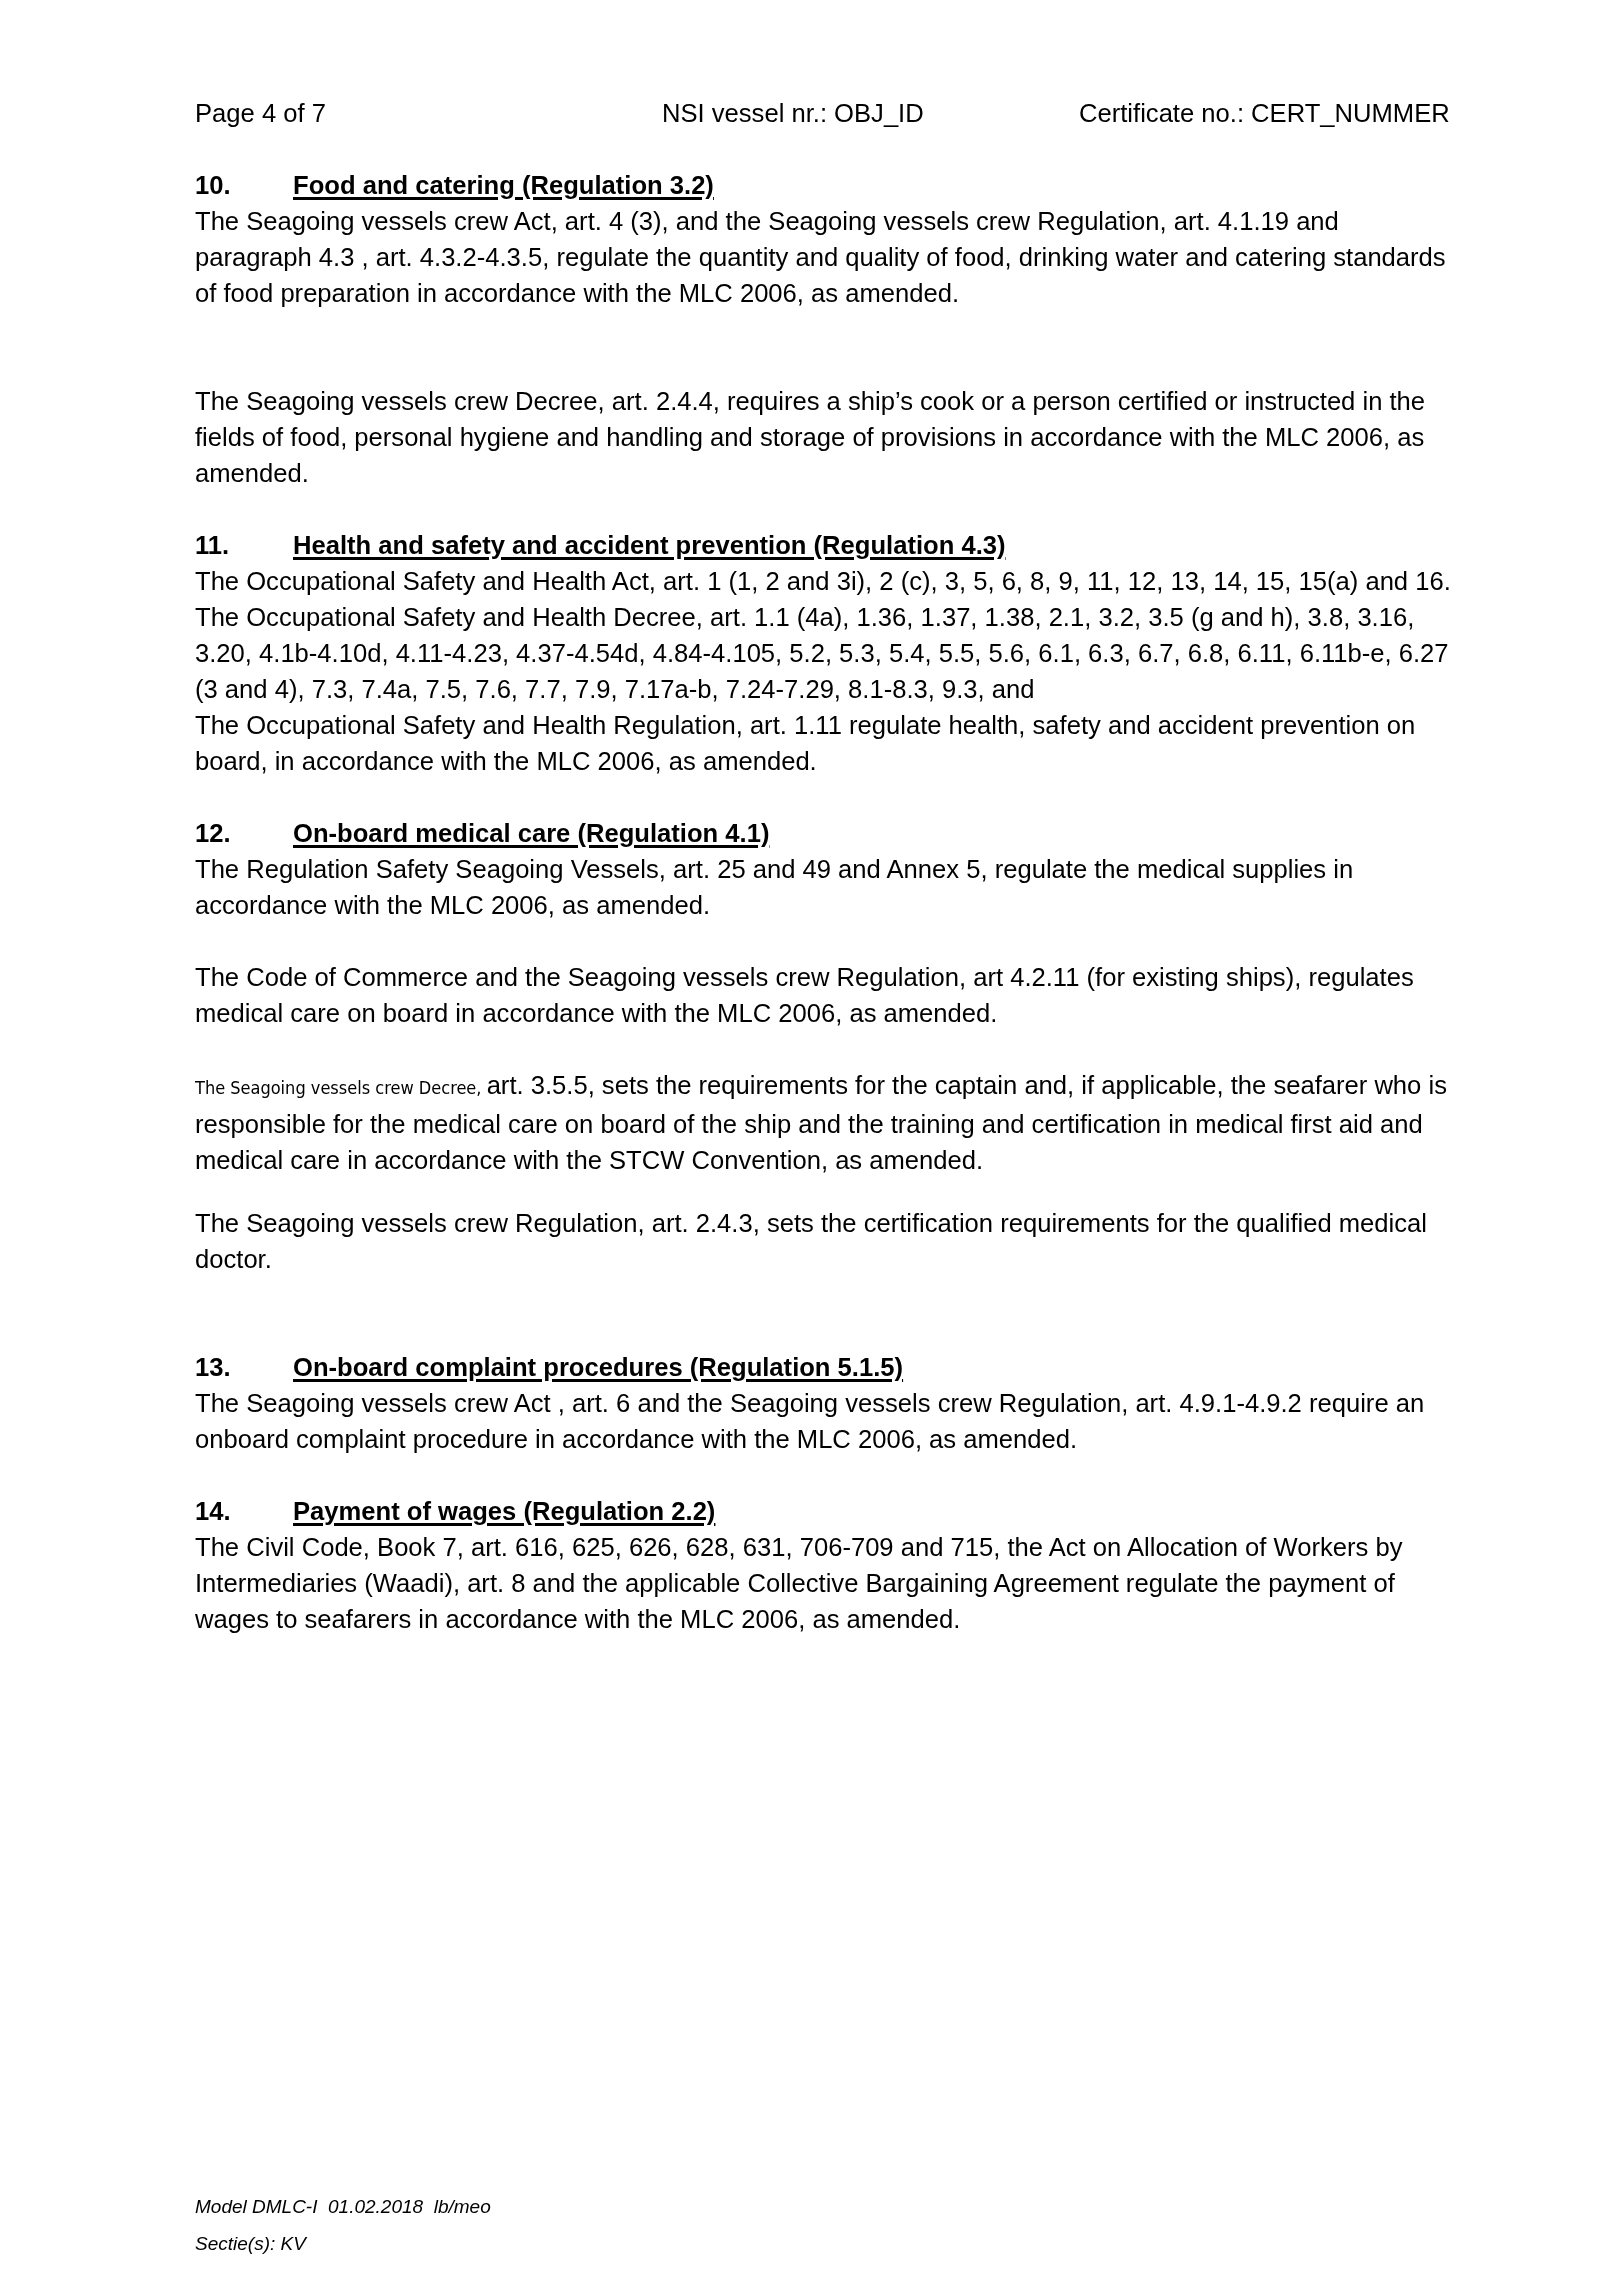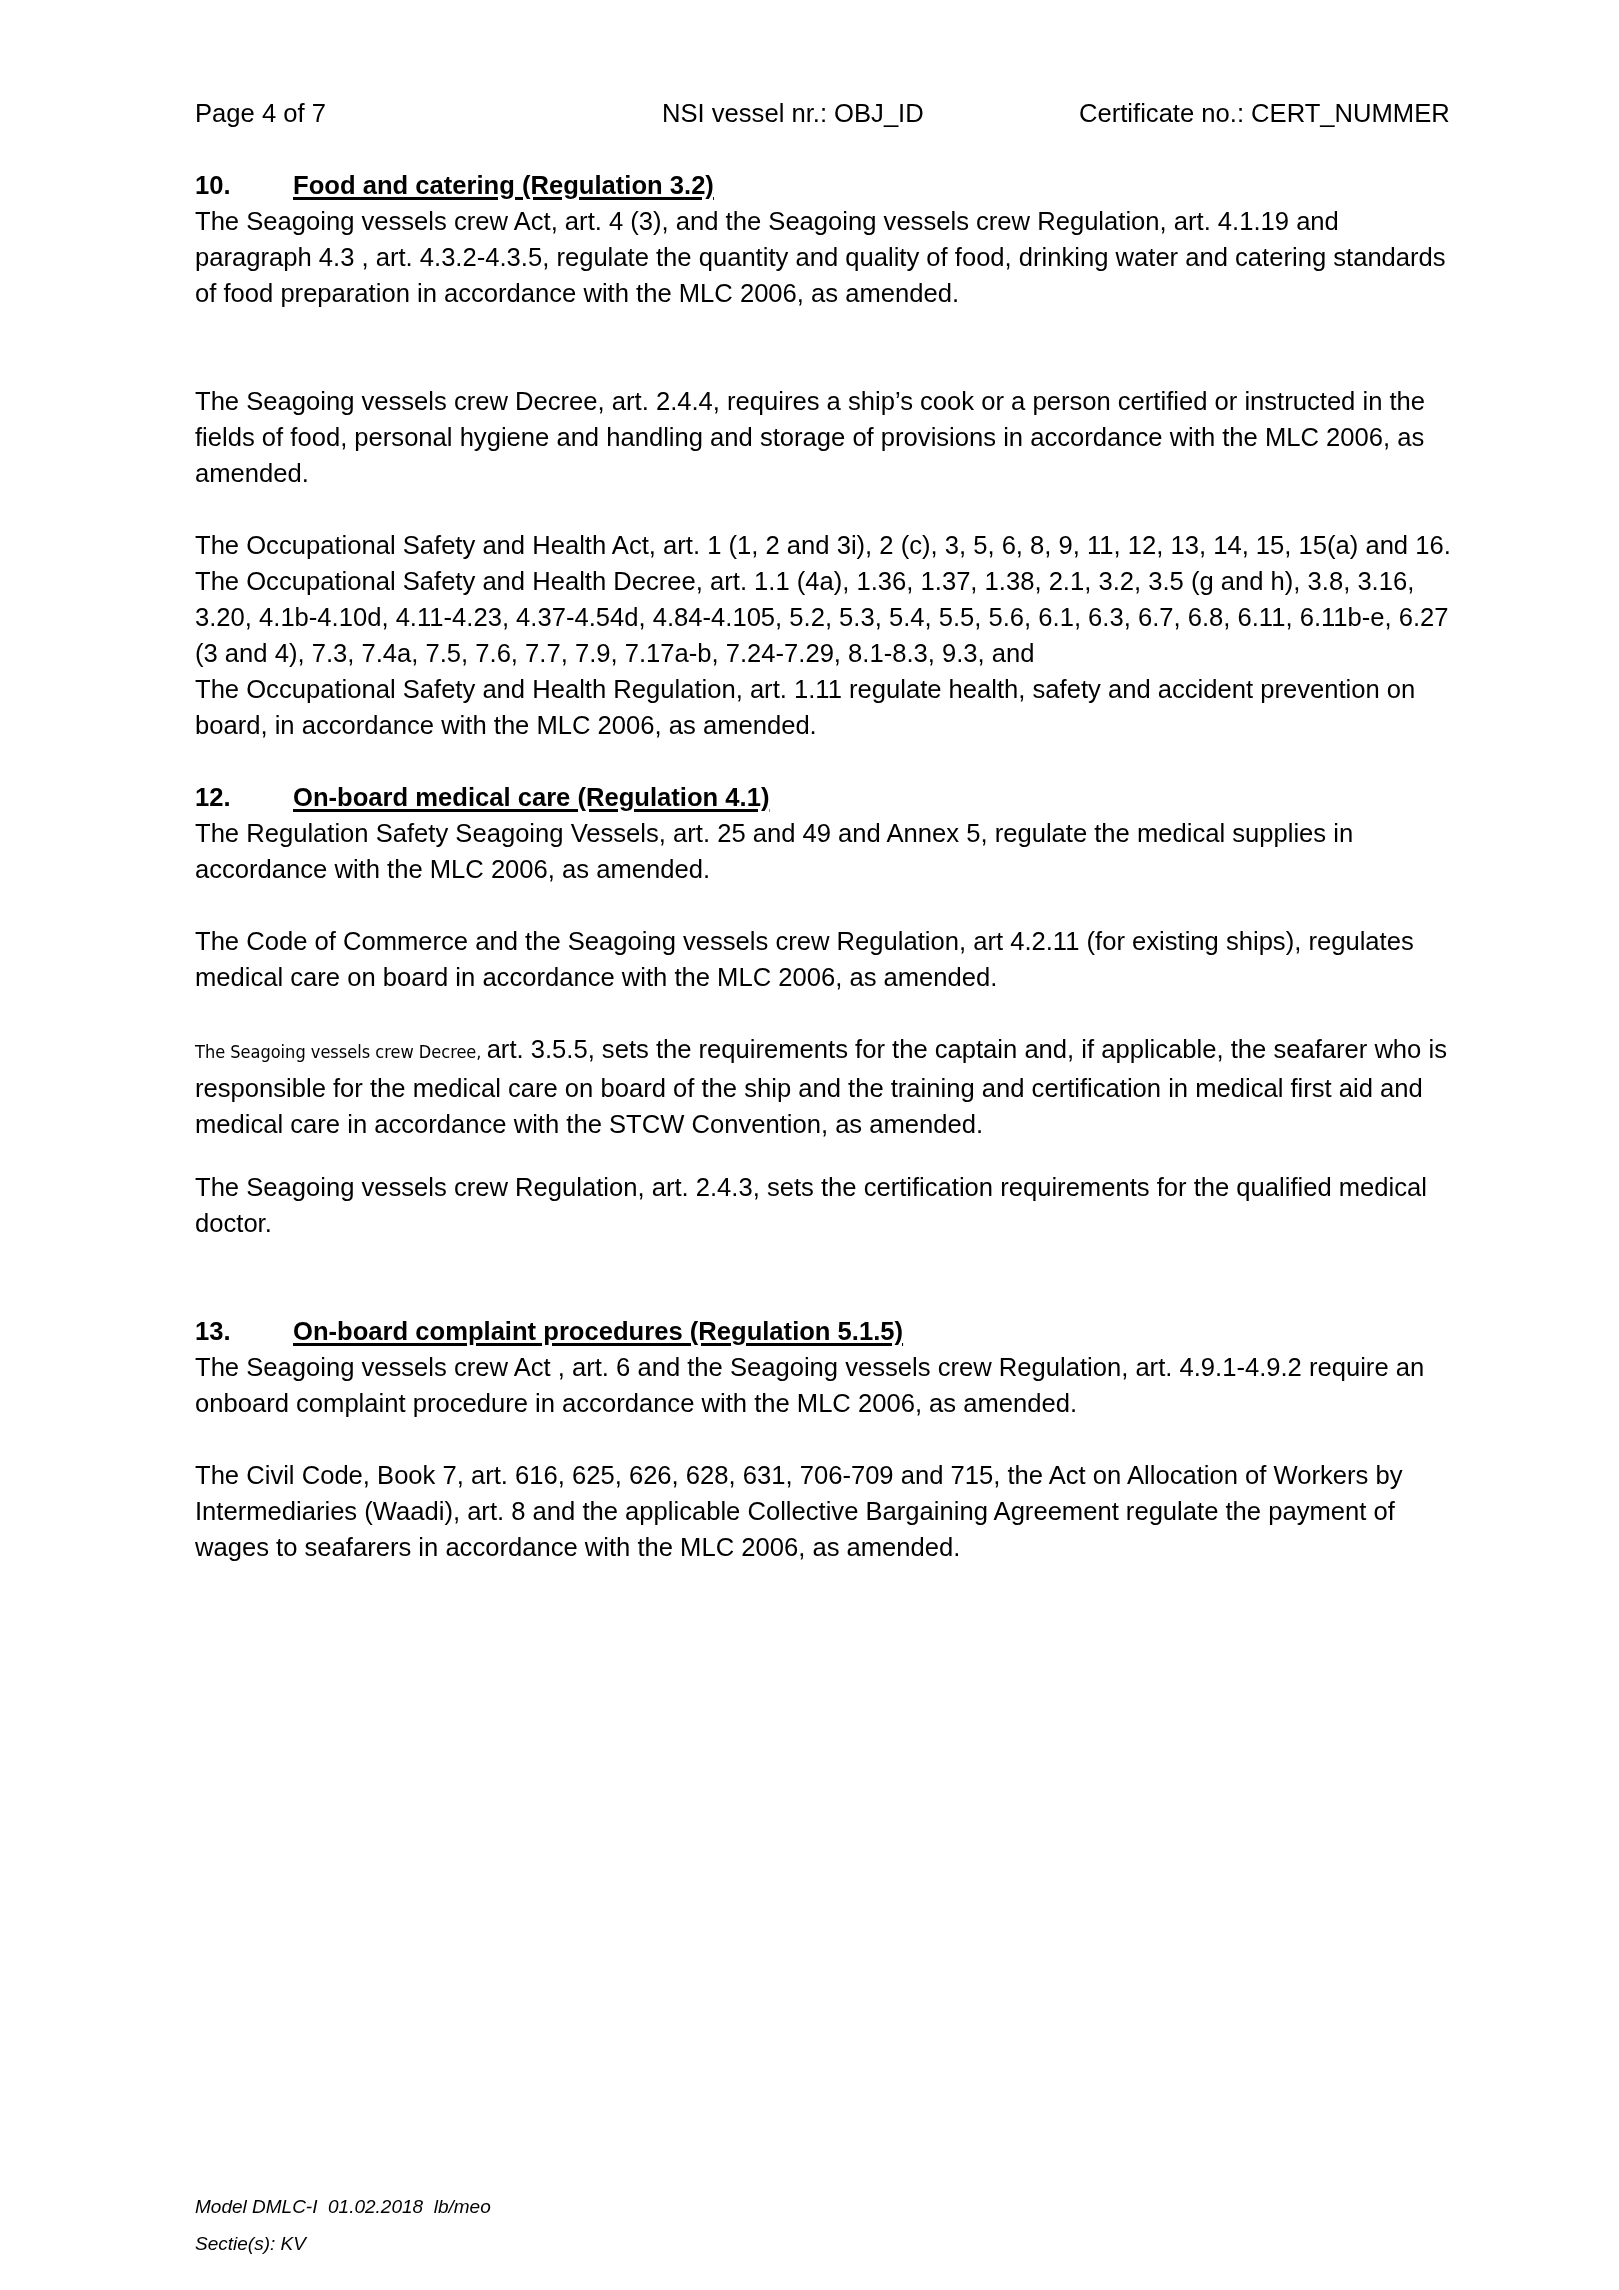--- a/index.html
+++ b/index.html
@@ -27,20 +27,21 @@
   <div>
     <div class="sec-h"><span class="num">10.</span><span>Food and catering (Regulation 3.2)</span></div>
     <p>The Seagoing vessels crew Act, art. 4 (3), and the Seagoing vessels crew Regulation, art. 4.1.19 and paragraph 4.3 , art. 4.3.2-4.3.5, regulate the quantity and quality of food, drinking water and catering standards of food preparation  in accordance with the MLC 2006, as amended.</p>
     <div class="gap"></div>
     <div class="gap"></div>
     <p>The Seagoing vessels crew Decree, art. 2.4.4, requires a ship’s cook or a person certified or instructed in the fields of food, personal hygiene and  handling and storage of provisions in accordance with the MLC 2006, as amended.</p>
   </div>
   <div class="gap"></div>
 
   <div>
+    <div class="sec-h"><span class="num">11.</span><span>Health and safety and accident prevention (Regulation 4.3)</span></div>
     <p>The Occupational Safety and Health Act, art. 1 (1, 2 and 3i), 2 (c), 3, 5, 6, 8, 9, 11, 12, 13, 14, 15, 15(a) and 16.</p>
     <p>The Occupational Safety and Health Decree, art. 1.1 (4a), 1.36, 1.37, 1.38, 2.1, 3.2, 3.5 (g and h), 3.8, 3.16, 3.20, 4.1b-4.10d, 4.11-4.23, 4.37-4.54d, 4.84-4.105, 5.2, 5.3, 5.4, 5.5, 5.6, 6.1, 6.3, 6.7, 6.8, 6.11, 6.11b-e, 6.27 (3 and 4), 7.3, 7.4a, 7.5, 7.6, 7.7, 7.9, 7.17a-b, 7.24-7.29, 8.1-8.3, 9.3, and</p>
     <p>The Occupational Safety and Health Regulation, art. 1.11 regulate health, safety and accident prevention on board, in accordance with the MLC 2006, as amended.</p>
   </div>
   <div class="gap"></div>
 
   <div>
     <div class="sec-h"><span class="num">12.</span><span>On-board medical care (Regulation 4.1)</span></div>
     <p>The Regulation Safety Seagoing Vessels, art. 25 and 49 and Annex 5, regulate the medical supplies in accordance with the MLC 2006, as amended.</p>
     <div class="gap"></div>
@@ -53,20 +54,21 @@
   </div>
   <div class="gap"></div>
 
   <div>
     <div class="sec-h"><span class="num">13.</span><span>On-board complaint procedures (Regulation 5.1.5)</span></div>
     <p>The Seagoing vessels crew Act , art. 6 and the Seagoing vessels crew Regulation, art. 4.9.1-4.9.2 require an onboard complaint procedure in accordance with the MLC 2006, as amended.</p>
   </div>
   <div class="gap"></div>
 
   <div>
+    <div class="sec-h"><span class="num">14.</span><span>Payment of wages (Regulation 2.2)</span></div>
     <p>The Civil Code, Book 7, art. 616, 625, 626, 628, 631, 706-709 and 715, the Act on Allocation of Workers by Intermediaries (Waadi), art. 8 and the applicable Collective Bargaining Agreement regulate the payment of wages to seafarers in accordance with the MLC 2006, as amended.</p>
   </div>
 </div>
 
 <div class="footer">
   <div style="white-space:pre;margin-top:15px;">Model DMLC-I  01.02.2018  lb/meo</div>
   <div>Sectie(s): KV</div>
 </div>
 
 

